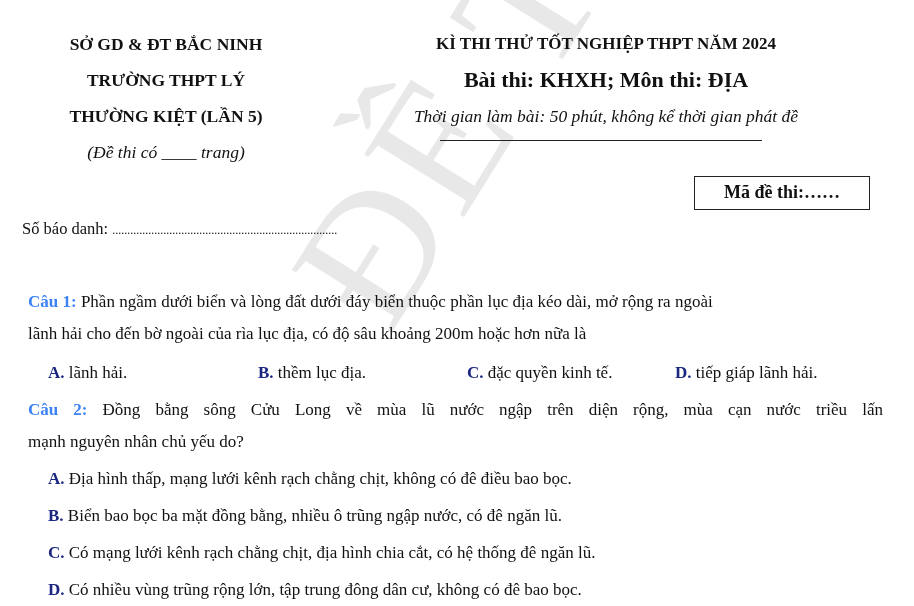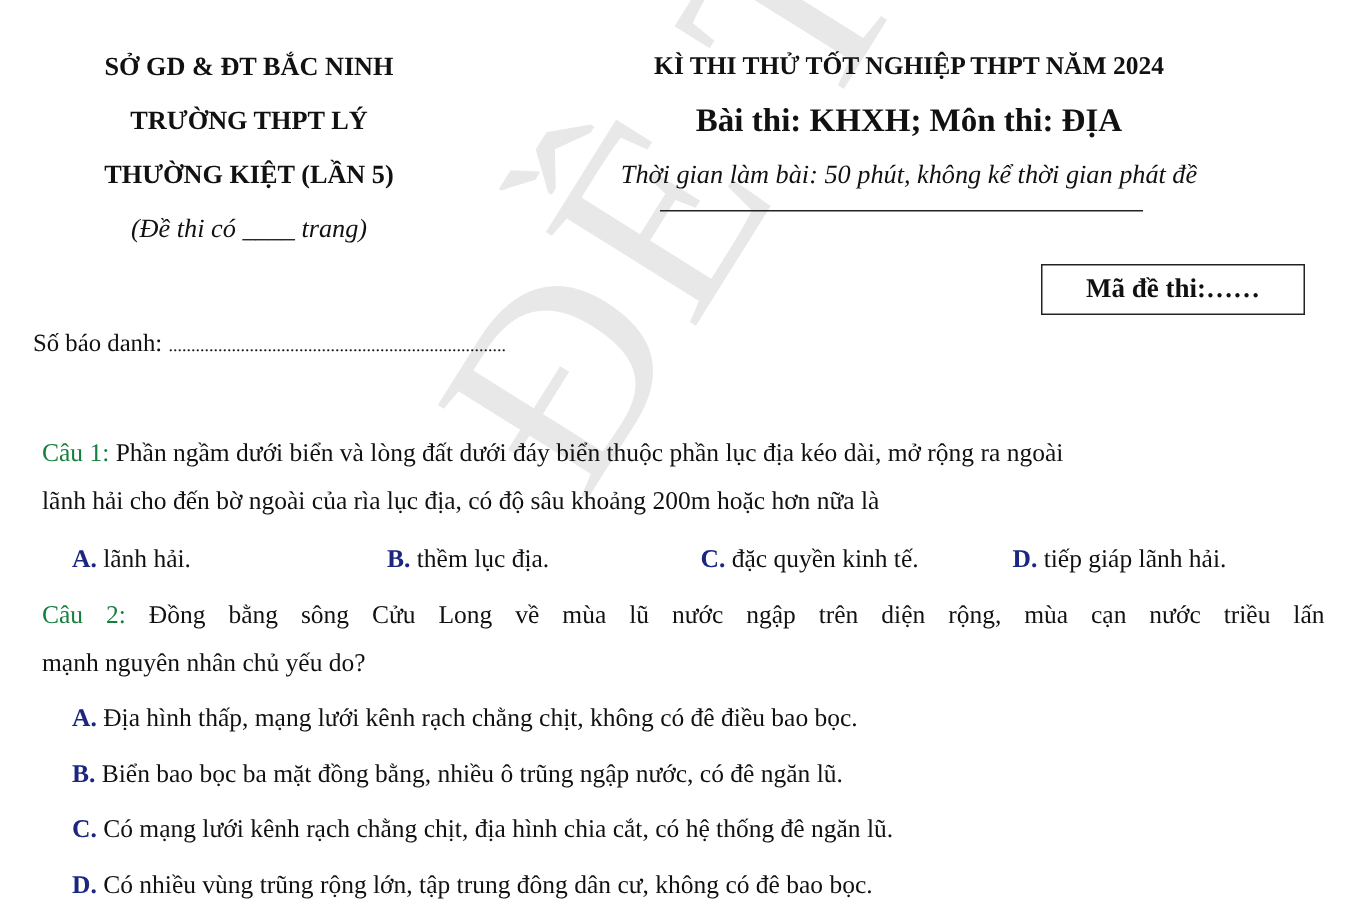--- a/index.html
+++ b/index.html
@@ -86,22 +86,22 @@
       text-align: center;
     }
     .q-line {
       position: absolute;
       left: 28px;
       font-size: 17px;
       line-height: 24px;
       white-space: nowrap;
     }
     .q-label {
-      font-weight: normal;
-      color: #15803d;
+      font-weight: bold;
+      color: #3b82f6;
     }
     .opt-letter {
       font-weight: bold;
       color: #1a2680;
     }
     .opt {
       position: absolute;
       font-size: 17px;
       line-height: 24px;
       white-space: nowrap;

